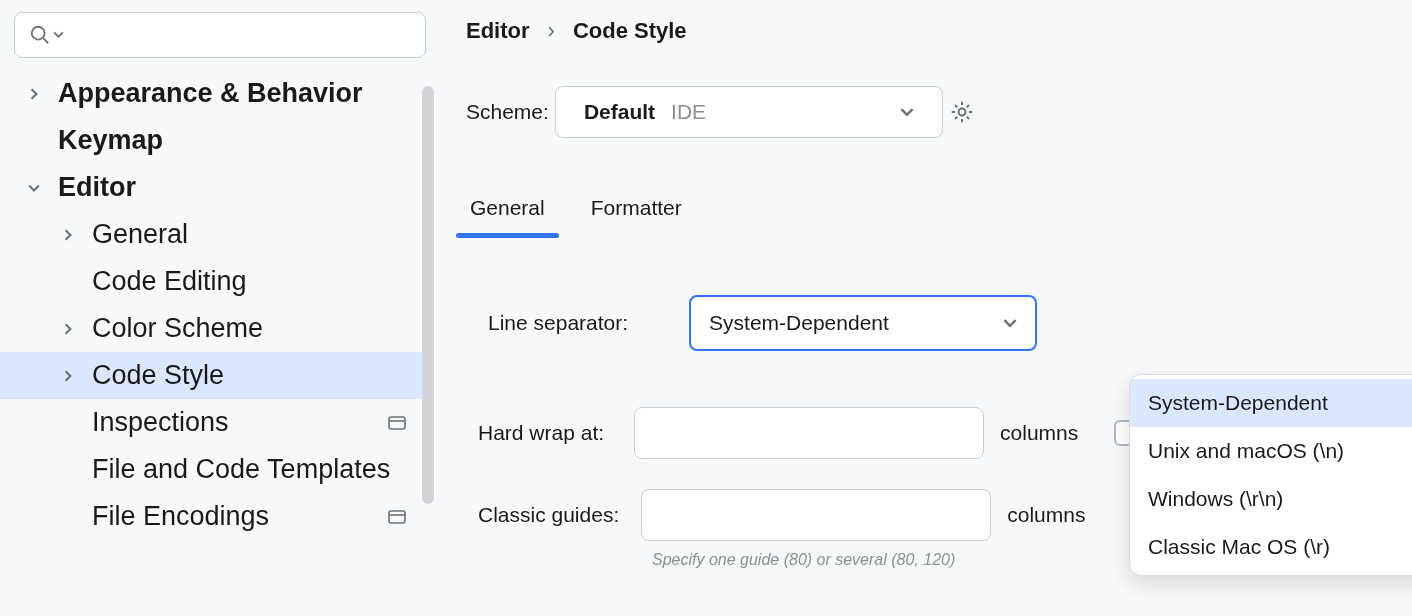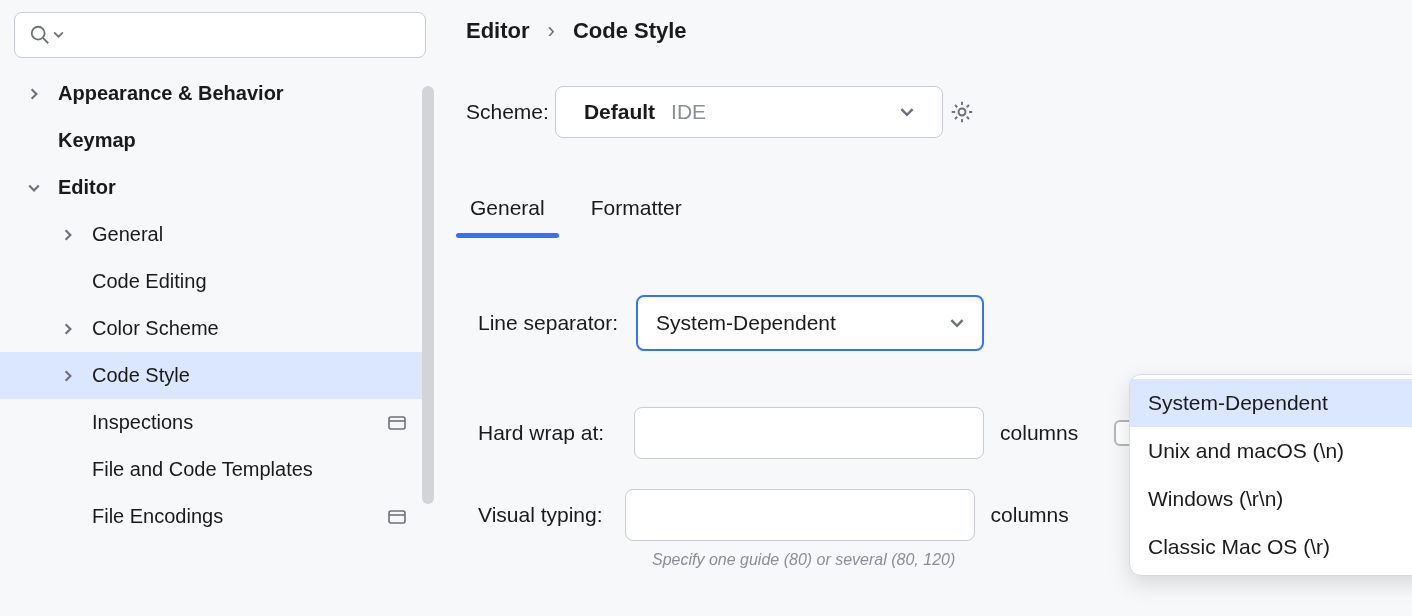--- a/index.html
+++ b/index.html
@@ -36,21 +36,21 @@
     gap: 2px;
   }
   .search-icon svg { display: block; }
   .search-input {
     border: none; outline: none;
     font-size: 20px;
     width: 100%;
     background: transparent;
   }
 
-  .tree { font-size: 20px; }
+  .tree { font-size: 27px; }
   .tree-row {
     display: flex;
     align-items: center;
     height: 47px;
     padding-left: 24px;
     cursor: default;
   }
   .tree-row.level2 { padding-left: 58px; }
   .tree-row.selected { background: #dbe6ff; }
   .tree-row .arrow {
@@ -334,21 +334,21 @@
 
   <div class="tabs">
     <div class="tab active">
       <span>General</span>
     </div>
     <div class="tab">
       <span>Formatter</span>
     </div>
   </div>
 
-  <div class="form-row" style="margin-left:12px;">
+  <div class="form-row" style="margin-left:22px;gap:43px;">
     <span class="lbl">Line separator:</span>
     <div class="ls-select">
       <span>System-Dependent</span>
       <span class="chev">
         <svg width="14" height="14" viewBox="0 0 10 10">
             <path d="M1 3 L5 7 L9 3" fill="none" stroke="#6e7178" stroke-width="1.8"></path>
           </svg>
       </span>
     </div>
   </div>
@@ -357,21 +357,21 @@
     <span class="lbl" style="margin-right:30px;">Hard wrap at:</span>
     <div class="hw-input"></div>
     <span class="unit">columns</span>
     <label class="checkbox">
       <span class="box"></span>
       <span>Wrap on typing</span>
     </label>
   </div>
 
   <div class="form-row" style="margin-left:12px; margin-bottom:48px;">
-    <span class="lbl" style="margin-right:22px;">Visual typing:</span>
+    <span class="lbl" style="margin-right:22px;">Classic guides:</span>
     <div class="vg-input"></div>
     <span class="unit">columns</span>
   </div>
 
   <div class="hint">Specify one guide (80) or several (80, 120)</div>
 
   <div class="dropdown">
     <div class="opt sel">
       <span>System-Dependent</span>
     </div>

